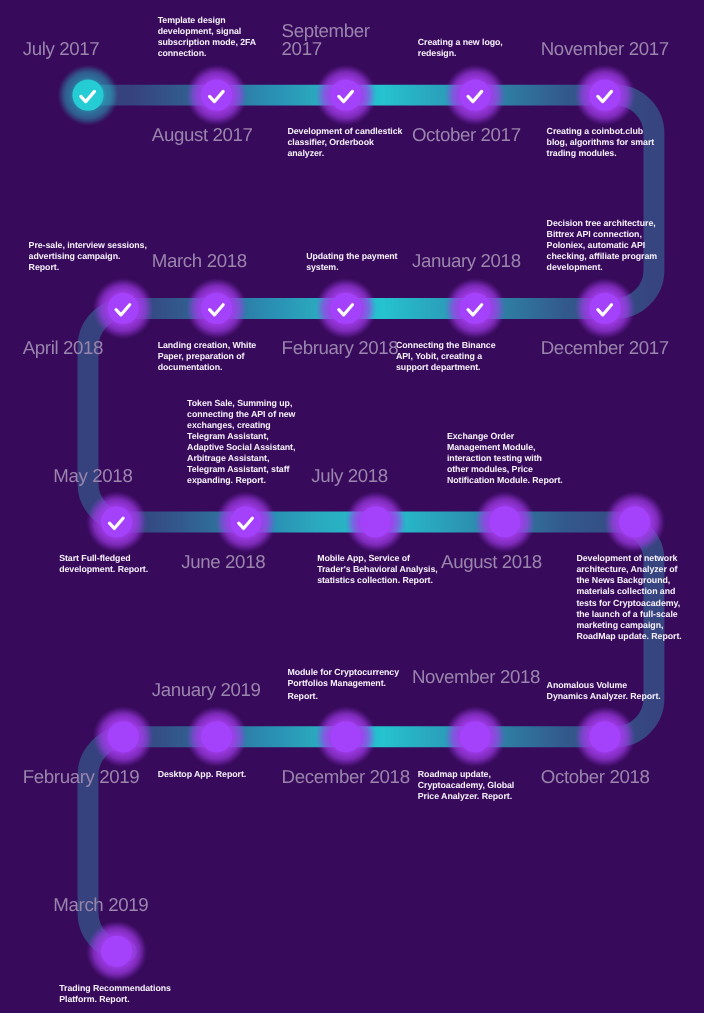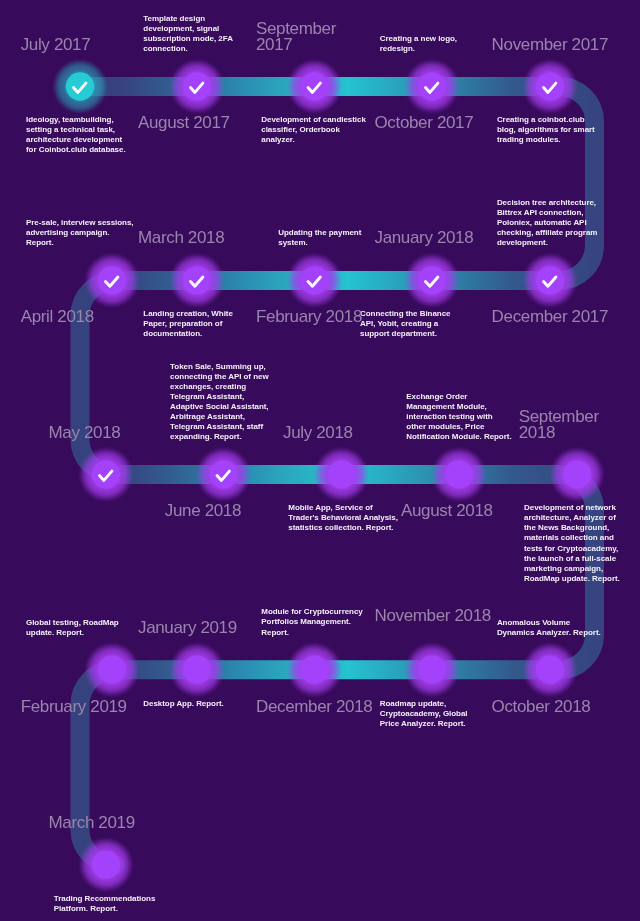--- a/index.html
+++ b/index.html
@@ -29,26 +29,20 @@
           <stop offset="73.9%" stop-color="#2f7aa1"></stop>
           <stop offset="80.2%" stop-color="#325d8f"></stop>
           <stop offset="92.80000000000001%" stop-color="#364781"></stop>
           <stop offset="100%" stop-color="#364781"></stop>
         </linearGradient>
       </defs>
       <path d="M 80 86.5 L 559.5 86.5 A 35 35 0 0 1 594.5 121.5 L 594.5 245.39999999999998 A 35 35 0 0 1 559.5 280.4 L 115 280.4 A 35 35 0 0 0 80 315.4 L 80 439.5 A 35 35 0 0 0 115 474.5 L 559.5 474.5 A 35 35 0 0 1 594.5 509.5 L 594.5 634.8 A 35 35 0 0 1 559.5 669.8 L 115 669.8 A 35 35 0 0 0 80 704.8 L 80 829.8 A 35 35 0 0 0 115 864.8 L 106 864.8 " fill="none" stroke="url(#trackGrad)" stroke-width="19" stroke-linecap="round" stroke-linejoin="round" opacity="0.95"></path>
     </svg>
   <div id="text-layer">
       <div class="month" style="left: 20.7px; width: 160px; top: 36.5px;">July 2017</div>
-      <div class="desc" style="left: 26px; width: 200px; top: 115.2px;">
-        <span class="dl">Ideology, teambuilding,</span>
-        <span class="dl">setting a technical task,</span>
-        <span class="dl">architecture development</span>
-        <span class="dl">for Coinbot.club database.</span>
-      </div>
       <div class="month" style="left: 138px; width: 160px; top: 115.2px;">August 2017</div>
       <div class="desc" style="left: 143.3px; width: 200px; top: 14px;">
         <span class="dl">Template design</span>
         <span class="dl">development, signal</span>
         <span class="dl">subscription mode, 2FA</span>
         <span class="dl">connection.</span>
       </div>
       <div class="month" style="left: 256px; width: 90px; top: 21.1px;">September 2017</div>
       <div class="desc" style="left: 261.3px; width: 200px; top: 115.2px;">
         <span class="dl">Development of candlestick</span>
@@ -91,20 +85,24 @@
         <span class="dl">Paper, preparation of</span>
         <span class="dl">documentation.</span>
       </div>
       <div class="month" style="left: 20.7px; width: 160px; top: 309.1px;">April 2018</div>
       <div class="desc" style="left: 26px; width: 200px; top: 218px;">
         <span class="dl">Pre-sale, interview sessions,</span>
         <span class="dl">advertising campaign.</span>
         <span class="dl">Report.</span>
       </div>
       <div class="month" style="left: 48.5px; width: 160px; top: 424.5px;">May 2018</div>
+      <div class="desc" style="left: 53.8px; width: 200px; top: 503.2px;">
+        <span class="dl">Start Full-fledged</span>
+        <span class="dl">development. Report.</span>
+      </div>
       <div class="month" style="left: 164.8px; width: 160px; top: 503.2px;">June 2018</div>
       <div class="desc" style="left: 170.1px; width: 200px; top: 361.6px;">
         <span class="dl">Token Sale, Summing up,</span>
         <span class="dl">connecting the API of new</span>
         <span class="dl">exchanges, creating</span>
         <span class="dl">Telegram Assistant,</span>
         <span class="dl">Adaptive Social Assistant,</span>
         <span class="dl">Arbitrage Assistant,</span>
         <span class="dl">Telegram Assistant, staff</span>
         <span class="dl">expanding. Report.</span>
@@ -116,21 +114,20 @@
         <span class="dl">statistics collection. Report.</span>
       </div>
       <div class="month" style="left: 401px; width: 160px; top: 503.2px;">August 2018</div>
       <div class="desc" style="left: 406.3px; width: 200px; top: 391.9px;">
         <span class="dl">Exchange Order</span>
         <span class="dl">Management Module,</span>
         <span class="dl">interaction testing with</span>
         <span class="dl">other modules, Price</span>
         <span class="dl">Notification Module. Report.</span>
       </div>
-      <div class="month" style="left: 518.7px; width: 90px; top: 409.1px;">September 2018</div>
       <div class="desc" style="left: 524px; width: 200px; top: 503.2px;">
         <span class="dl">Development of network</span>
         <span class="dl">architecture, Analyzer of</span>
         <span class="dl">the News Background,</span>
         <span class="dl">materials collection and</span>
         <span class="dl">tests for Cryptoacademy,</span>
         <span class="dl">the launch of a full-scale</span>
         <span class="dl">marketing campaign,</span>
         <span class="dl">RoadMap update. Report.</span>
       </div>
@@ -149,24 +146,20 @@
       <div class="desc" style="left: 261.3px; width: 200px; top: 607.4px;">
         <span class="dl">Module for Cryptocurrency</span>
         <span class="dl">Portfolios Management.</span>
         <span class="dl">Report.</span>
       </div>
       <div class="month" style="left: 138px; width: 160px; top: 619.8px;">January 2019</div>
       <div class="desc" style="left: 143.3px; width: 200px; top: 698.5px;">
         <span class="dl">Desktop App. Report.</span>
       </div>
       <div class="month" style="left: 20.7px; width: 160px; top: 698.5px;">February 2019</div>
-      <div class="desc" style="left: 26px; width: 200px; top: 617.5px;">
-        <span class="dl">Global testing, RoadMap</span>
-        <span class="dl">update. Report.</span>
-      </div>
       <div class="month" style="left: 48.5px; width: 160px; top: 814.8px;">March 2019</div>
       <div class="desc" style="left: 53.8px; width: 200px; top: 893.5px;">
         <span class="dl">Trading Recommendations</span>
         <span class="dl">Platform. Report.</span>
       </div>
     </div>
   <svg class="layer" id="node-layer" viewBox="0 0 640 921">
       <defs>
         <radialGradient id="glowP" cx="0.5" cy="0.5" r="0.5">
           <stop offset="0%" stop-color="#a33cec" stop-opacity="1"></stop>

